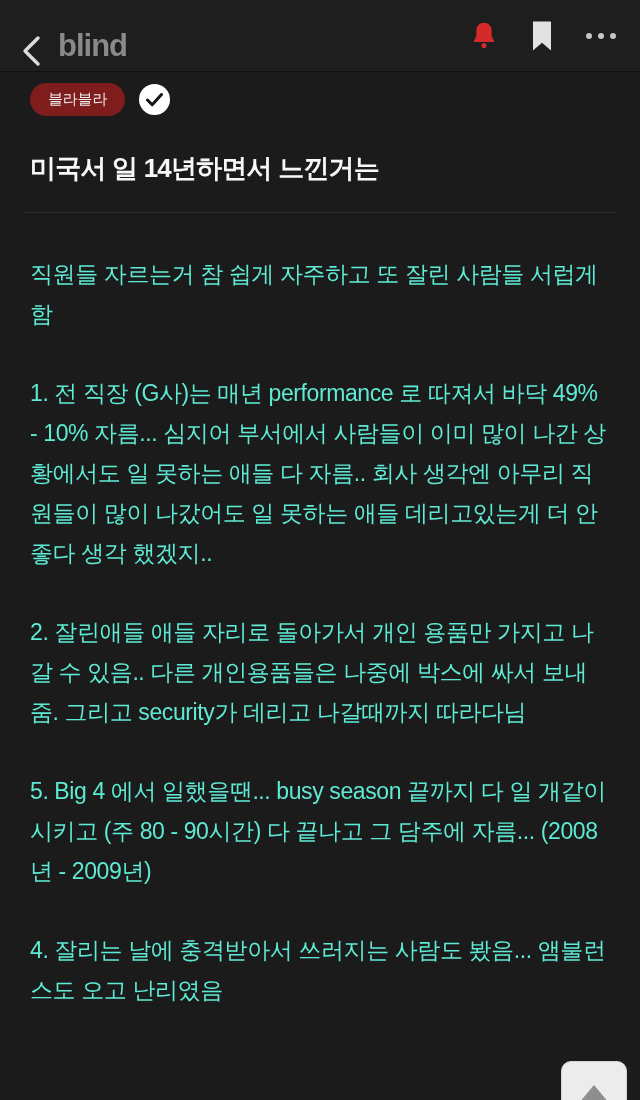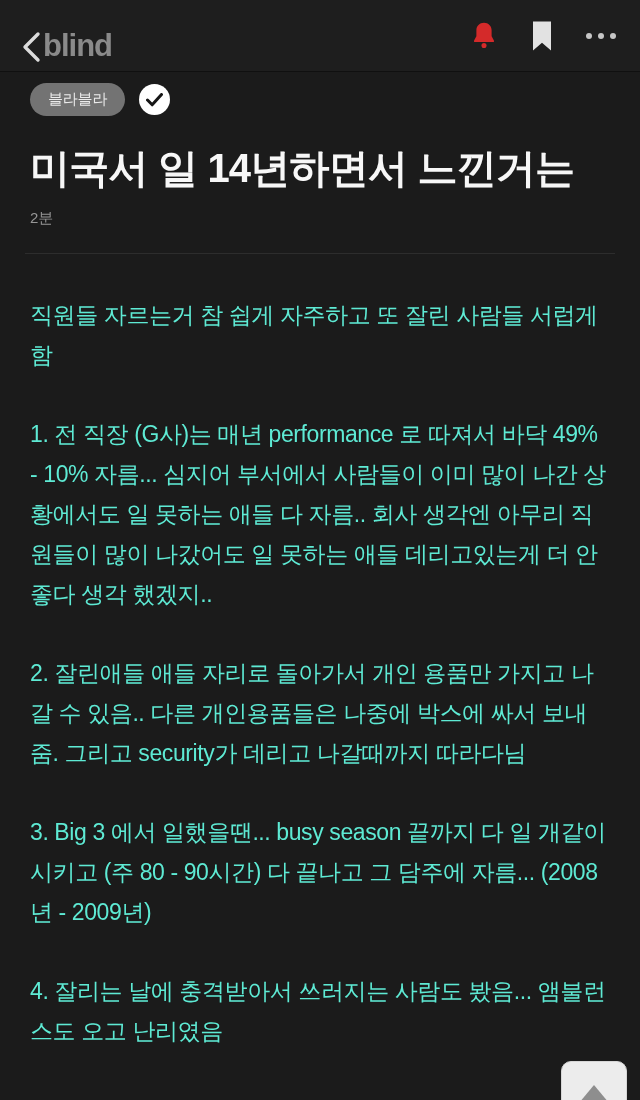--- a/index.html
+++ b/index.html
@@ -10,43 +10,43 @@
     position:relative; width:640px; height:1100px;
     background:#1b1b1b; overflow:hidden; margin:0 auto;
   }
 
   
   .topbar{
     height:72px; background:#1e1e1e; border-bottom:1px solid #101010;
     display:flex; align-items:center; justify-content:space-between;
     padding:0 24px 0 20px;
   }
-  .topbar-left{ display:flex; align-items:center; gap:1px;margin-top:23px; }
+  .topbar-left{ display:flex; align-items:flex-end; gap:16px;margin-top:23px; }
   .icon-btn{ background:none; border:none; padding:0; cursor:pointer; display:flex; align-items:center; justify-content:center; }
   .logo{ color:#8a8a8a; font-size:31px; font-weight:bold; letter-spacing:-1px; padding-bottom:3px; }
   .topbar-right{ display:flex; align-items:center; gap:33px; }
   .dots{ display:flex; gap:6px; align-items:center; }
   .dots i{ width:6px; height:6px; border-radius:50%; background:#c6c6c6; }
 
   
   .content{ padding:0 30px; }
 
   .chip-row{ margin-top:11px; display:flex; align-items:center; }
   .chip{
-    background:#737373; color:#ebebeb; font-size:15px;
+    background:#7f1d1d; color:#ebebeb; font-size:15px;
     border:none; border-radius:17px; padding:7px 18px; cursor:pointer;
     font-family:inherit; letter-spacing:-0.2px;
   }
   .check-badge{
     width:31px; height:31px; background:#ffffff; border-radius:50%;
     margin-left:14px; display:flex; align-items:center; justify-content:center;
   }
 
   .title{
-    margin-top:33px; font-size:40px; font-weight:700; color:#f7f7f7;
+    margin-top:33px; font-size:26px; font-weight:700; color:#f7f7f7;
     letter-spacing:-0.8px; line-height:38px;
   }
 
   .author-row{ margin-top:24px; font-size:17px; color:#9d9d9d; display:flex; align-items:center; }
   .author-sep{ margin:0 7px; color:#9d9d9d; }
   .blur-dots{
     display:inline-block; width:3px; height:3px; background:#565656;
     border-radius:50%; box-shadow:0 -8px 0 #484848; margin-top:4px;
   }
 
@@ -119,29 +119,28 @@
       <span class="check-badge">
         <svg width="17" height="14" viewBox="0 0 17 14" fill="none">
           <path d="M1.5 7 L6.2 11.8 L15.5 1.5" stroke="#161616" stroke-width="3" stroke-linecap="round" stroke-linejoin="round"></path>
         </svg>
       </span>
     </div>
 
     <h1 class="title">미국서 일 14년하면서 느낀거는</h1>
 
 
-    <div class="time">2분</div>
 
     <hr class="divider">
 
     <div class="body">
         <p>직원들 자르는거 참 쉽게 자주하고 또 잘린 사람들 서럽게함</p>
         <p>1. 전 직장 (G사)는 매년 performance 로 따져서 바닥 49% - 10% 자름... 심지어 부서에서 사람들이 이미 많이 나간 상황에서도 일 못하는 애들 다 자름.. 회사 생각엔 아무리 직원들이 많이 나갔어도 일 못하는 애들 데리고있는게 더 안좋다 생각 했겠지..</p>
         <p>2. 잘린애들 애들 자리로 돌아가서 개인 용품만 가지고 나갈 수 있음.. 다른 개인용품들은 나중에 박스에 싸서 보내줌. 그리고 security가 데리고 나갈때까지 따라다님</p>
-        <p>3. Big 3 에서 일했을땐... busy season 끝까지 다 일 개같이 시키고 (주 80 - 90시간) 다 끝나고 그 담주에 자름... (2008년 - 2009년)</p>
+        <p>5. Big 4 에서 일했을땐... busy season 끝까지 다 일 개같이 시키고 (주 80 - 90시간) 다 끝나고 그 담주에 자름... (2008년 - 2009년)</p>
         <p>4. 잘리는 날에 충격받아서 쓰러지는 사람도 봤음... 앰불런스도 오고 난리였음</p>
       </div>
 
   </main>
 
   <button class="scroll-top">
     <span class="triangle"></span>
   </button>
 
 </div>

